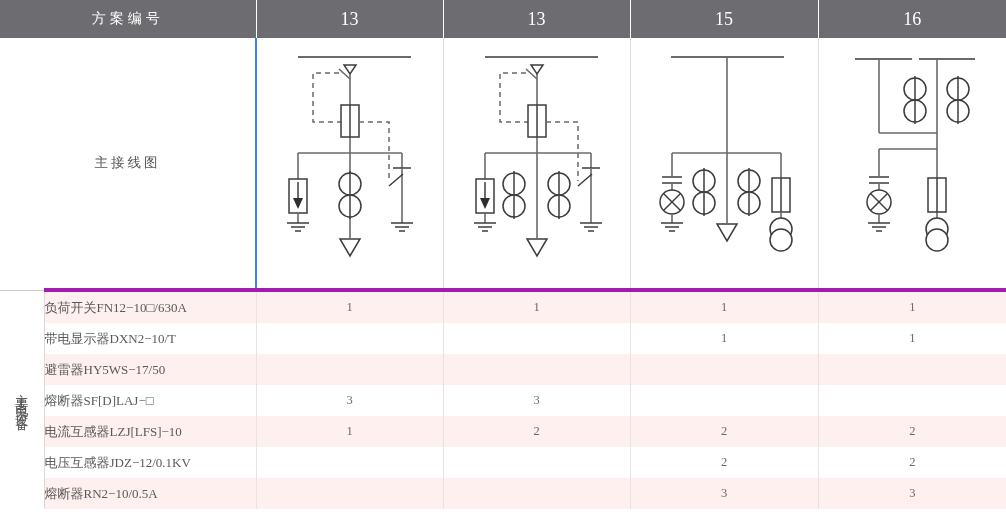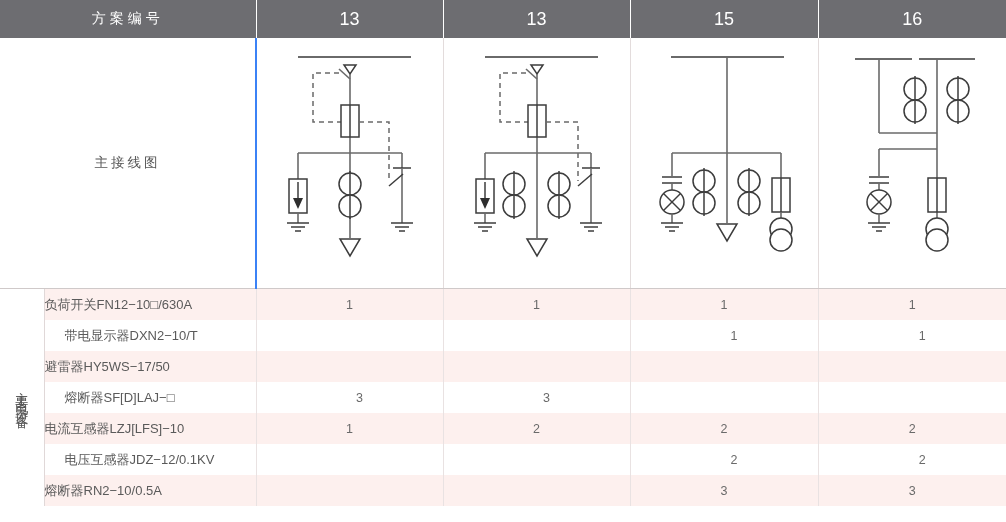--- a/index.html
+++ b/index.html
@@ -10,21 +10,21 @@
     color:#4a4a4a;
     overflow:hidden;
   }
   .sheet{width:1006px;height:522px;position:relative;}
 
   table.spec{
     border-collapse:collapse;
     width:1006px;
     table-layout:fixed;
   }
-  table.spec td,table.spec th{padding:0;margin:4px;}
+  table.spec td,table.spec th{padding:0;margin:4px;font-family:Liberation Serif, serif;}
 
   
   .hdr-cell{
     background:#6d6d71;
     color:#ffffff;
     font-size:13.5px;
     font-weight:400;
     text-align:center;
     height:38px;
     vertical-align:middle;
@@ -88,22 +88,22 @@
   .val{
     text-align:center;
     font-size:12.5px;
     color:#6a6a6a;
     vertical-align:middle;
     height:31px;
     border-right:1px solid #e9e2e2;
   }
   .val:last-child{border-right:none;}
   tr.odd .rowname,tr.odd .val{background:#fdf0ee;}
-  tr.even .rowname,tr.even .val{background:#ffffff;padding-left:20px;}
-  tr.firstdata .rowname,tr.firstdata .val{border-top:1px solid #a21caf;}
+  tr.even .rowname,tr.even .val{background:#ffffff;}
+  tr.firstdata .rowname,tr.firstdata .val{border-top:4px solid #a21caf;}
 
   
   .wire{stroke:#6a6a6a;stroke-width:1.6;fill:none;}
   .wire-thick{stroke:#6a6a6a;stroke-width:1.9;fill:none;}
   .dash{stroke:#6a6a6a;stroke-width:1.5;fill:none;stroke-dasharray:5,4;}
   .sym{stroke:#3c3c3c;stroke-width:1.5;fill:none;}
   .symfill{fill:#2e2e2e;stroke:none;}
   .symwhite{fill:#ffffff;stroke:#3c3c3c;stroke-width:1.5;}
 </style>
 </head>

